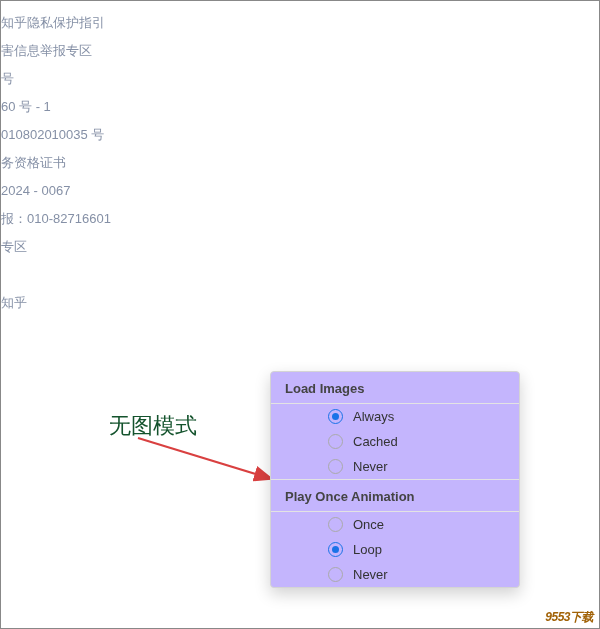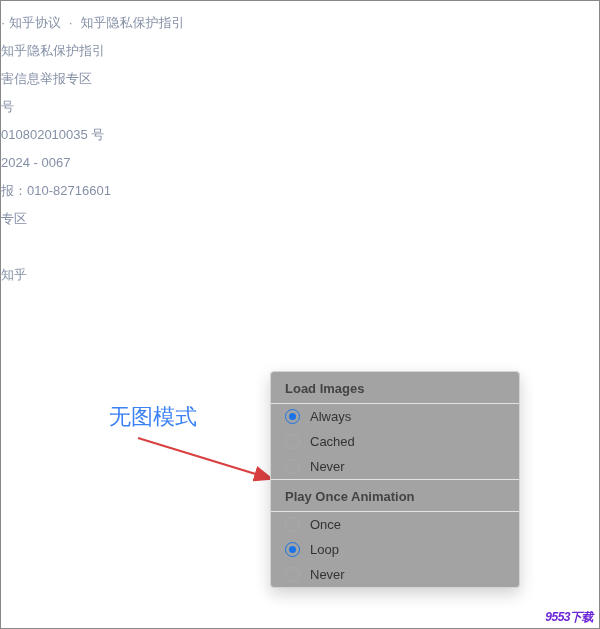--- a/index.html
+++ b/index.html
@@ -16,56 +16,57 @@
       padding: 8px 0 0 0;
       font-size: 13px;
       line-height: 28px;
       color: #8590a6;
     }
     .footer-links .line { display: block; }
     .footer-links .sep { margin: 0 4px; }
     .annotation {
       position: absolute;
       left: 108px;
-      top: 401px;
-      color: #3b82f6;
+      top: 410px;
+      color: #14532d;
       font-size: 22px;
       font-weight: 400;
     }
     .arrow {
       position: absolute;
       left: 135px;
       top: 425px;
       pointer-events: none;
     }
     .popup {
       position: absolute;
       left: 269px;
       top: 370px;
       width: 250px;
-      background: #a3a3a3;
+      background: #c4b5fd;
       border: 1px solid #d4d4d4;
       border-radius: 4px;
       box-shadow: 0 6px 16px rgba(0,0,0,0.18);
       font-size: 13px;
       color: #333;
     }
     .popup-section-title {
       padding: 9px 14px 7px;
       font-weight: 600;
       color: #444;
     }
     .popup-divider {
       height: 1px;
       background: #e3e3e3;
     }
     .radio-row {
       display: flex;
       padding: 5px 14px;
       cursor: pointer;
+      margin-left: 43px;
     }
     .radio-circle {
       width: 15px;
       height: 15px;
       border: 1.5px solid #aaa;
       border-radius: 50%;
       margin-right: 10px;
       display: flex;
       align-items: center;
       justify-content: center;
@@ -77,41 +78,38 @@
     .radio-dot {
       width: 7px;
       height: 7px;
       background: #1a73e8;
       border-radius: 50%;
     }
     .watermark {
       position: absolute;
       right: 6px;
       bottom: 2px;
-      color: #6d28d9;
+      color: #a16207;
       font-size: 12px;
       font-style: italic;
       font-weight: bold;
       letter-spacing: -0.5px;
     }
     .watermark .num { font-family: Arial, sans-serif; }
   </style>
 </head>
 <body>
 
 <div class="footer-links">
-  <span class="line">
-    <span>· 知乎协议</span>
-    <span class="sep">·</span>
-    <span>知乎隐私保护指引</span>
-  </span>
   <span class="line">知乎隐私保护指引</span>
   <span class="line">害信息举报专区</span>
   <span class="line">号</span>
+  <span class="line">60 号 - 1</span>
   <span class="line">010802010035 号</span>
+  <span class="line">务资格证书</span>
   <span class="line">2024 - 0067</span>
   <span class="line">报：010-82716601</span>
   <span class="line">专区</span>
   <span class="line" style="height:28px"></span>
   <span class="line">知乎</span>
 </div>
 
 <div class="annotation">无图模式</div>
 
 <svg class="arrow" width="150" height="80">

